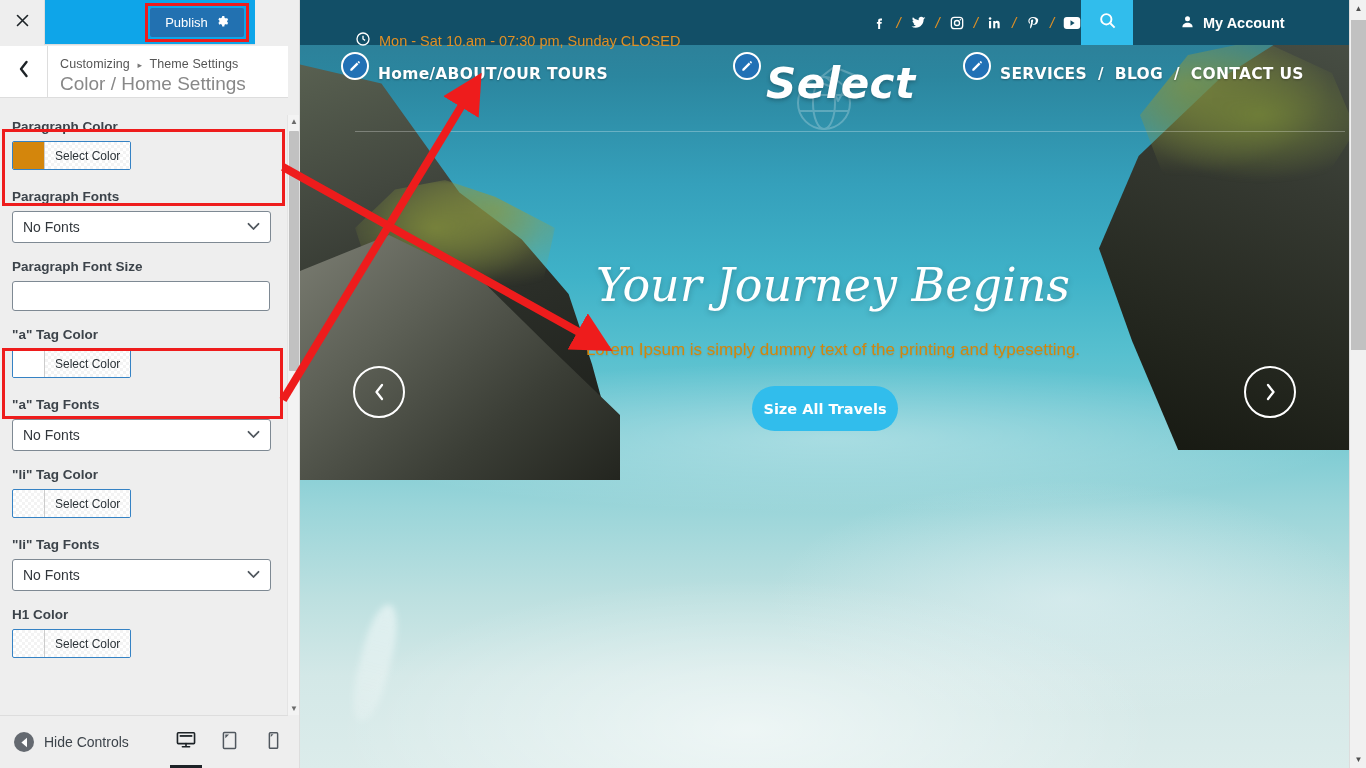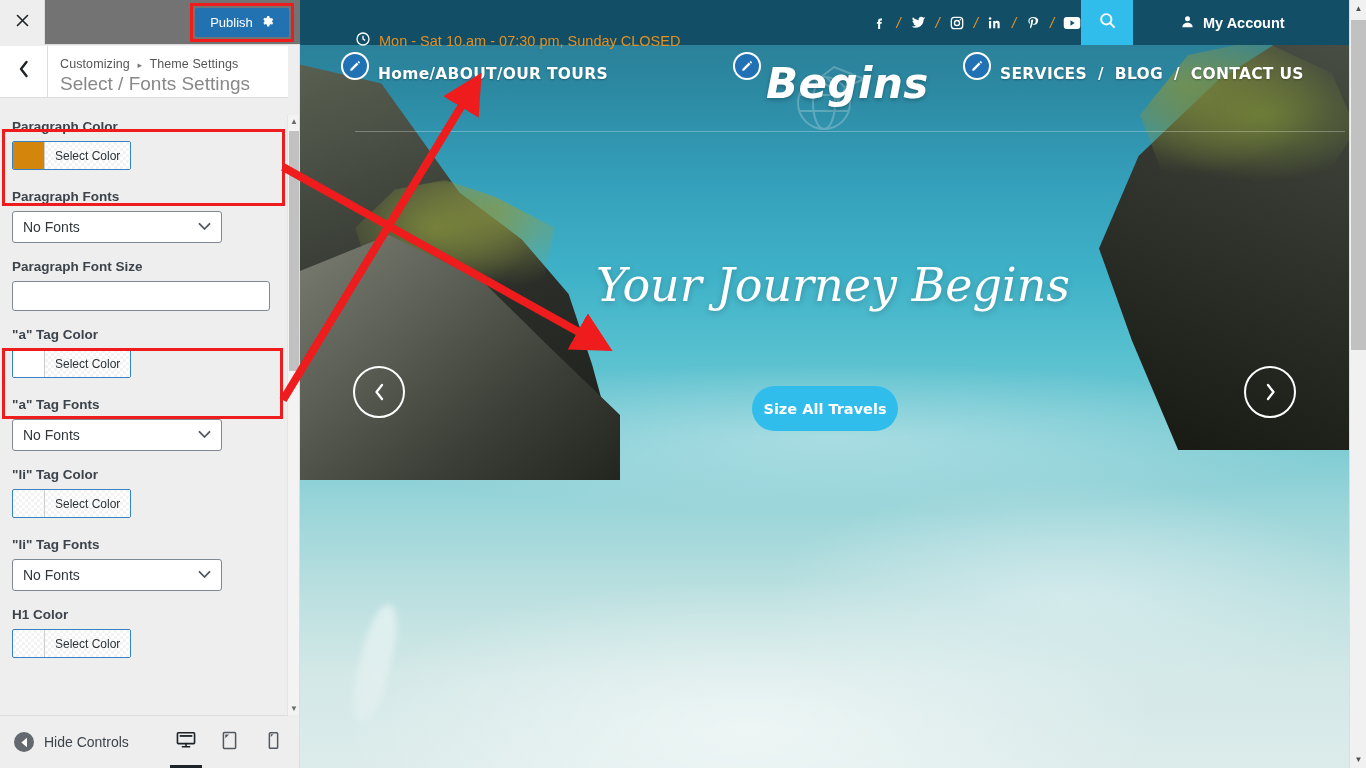--- a/index.html
+++ b/index.html
@@ -12,22 +12,22 @@
 
   
   .customizer {
     position: absolute; left: 0; top: 0;
     width: 300px; height: 768px;
     background: #eee;
     border-right: 1px solid #ddd;
     z-index: 20;
   }
   .cz-topbar {
-    position: absolute; top: 0; left: 0; width: 300px; height: 45px;
-    background: #737373; border-bottom: 1px solid #ddd;
+    position: absolute; top: 0; left: 0; width: 255px; height: 45px;
+    background: #0ea5e9; border-bottom: 1px solid #ddd;
     display: flex; align-items: center;
   }
   .cz-close {
     width: 45px; height: 45px; display: flex; align-items: center;
     justify-content: center; cursor: pointer;
     border-right: 1px solid #ddd; background: #eee;
   }
   .cz-close svg { width: 15px; height: 15px; }
   .publish-wrap {
     position: absolute; right: 6px; top: 3px;
@@ -81,21 +81,21 @@
   }
   .color-btn {
     padding: 0 10px; font-size: 12px; color: #2c3338;
     display: flex; align-items: center;
     background-image: linear-gradient(45deg,#f3f3f3 25%,transparent 25%,transparent 75%,#f3f3f3 75%),
                       linear-gradient(45deg,#f3f3f3 25%,transparent 25%,transparent 75%,#f3f3f3 75%);
     background-size: 6px 6px; background-position: 0 0, 3px 3px;
     background-color: #fff;
   }
   .sel {
-    width: 210px; height: 32px; background: #fff;
+    width: 259px; height: 32px; background: #fff;
     border: 1px solid #7e8993; border-radius: 3px;
     font-size: 14px; color: #32373c; padding: 0 10px;
     display: flex; align-items: center; justify-content: space-between;
     cursor: pointer; font-family: "Liberation Sans", sans-serif;
   }
   .sel .chev { font-size: 11px; color: #555; }
   .txtin {
     width: 258px; height: 30px; background: #fff;
     border: 1px solid #7e8993; border-radius: 3px;
     font-size: 14px; padding: 0 8px; font-family: "Liberation Sans", sans-serif;
@@ -417,39 +417,40 @@
       </div>
       <div class="brand-globe">
         <svg width="120" height="76" viewBox="0 0 120 76" fill="none" stroke="#ffffff" stroke-width="2">
           <circle cx="52" cy="46" r="26"></circle>
           <ellipse cx="52" cy="46" rx="11" ry="26"></ellipse>
           <path d="M27 38h50M27 54h50"></path>
           <path d="M62 10 92 22 74 30 66 44 60 30 44 24z" stroke-linejoin="round"></path>
         </svg>
       </div>
       <div class="brand">
-        <span class="brand-text">Begins</span>
+        <span class="brand-text">Select</span>
       </div>
 
       <div class="pencil" style="left:663px; top:7px;">
         <svg width="14" height="14" viewBox="0 0 24 24" fill="#fff">
             <path d="M4 17.2V20h2.8L17.9 8.9l-2.8-2.8zM20.3 6.2c.3-.3.3-.8 0-1.1l-1.4-1.4a.8.8 0 0 0-1.1 0l-1.5 1.5 2.8 2.8z"></path>
           </svg>
       </div>
       <div class="navright">
         <span class="navfont navitem">SERVICES</span>
         <span class="navfont navsep">/</span>
         <span class="navfont navitem">BLOG</span>
         <span class="navfont navsep">/</span>
         <span class="navfont navitem">CONTACT US</span>
       </div>
       <div class="navline"></div>
     </div>
 
     <h1 class="hero-h1">Your Journey Begins</h1>
+    <p class="hero-p">Lorem Ipsum is simply dummy text of the printing and typesetting.</p>
     <button class="hero-btn">Size All Travels</button>
 
     <div class="navarrow prev">
       <svg width="13" height="18" viewBox="0 0 13 18" fill="none" stroke="#fff" stroke-width="2.3" stroke-linecap="round" stroke-linejoin="round">
           <path d="M9 2 3.5 9 9 16"></path>
         </svg>
     </div>
     <div class="navarrow next">
       <svg width="13" height="18" viewBox="0 0 13 18" fill="none" stroke="#fff" stroke-width="2.3" stroke-linecap="round" stroke-linejoin="round">
           <path d="M4 2 9.5 9 4 16"></path>
@@ -486,21 +487,21 @@
               <path d="M8.5 2 3 9l5.5 7"></path>
             </svg>
         </span>
       </div>
       <div class="cz-titles">
         <div class="cz-crumb">
           <span>Customizing</span>
           <span class="sep">▸</span>
           <span>Theme Settings</span>
         </div>
-        <div class="cz-title">Select / Fonts Settings</div>
+        <div class="cz-title">Color / Home Settings</div>
       </div>
     </div>
 
     <div class="cz-body">
 
       <div class="field">
         <div class="field-label">Paragraph Color</div>
         <div class="color-picker">
           <div class="color-swatch" style="background:#d4860c; background-image:none;"></div>
           <div class="color-btn">Select Color</div>

